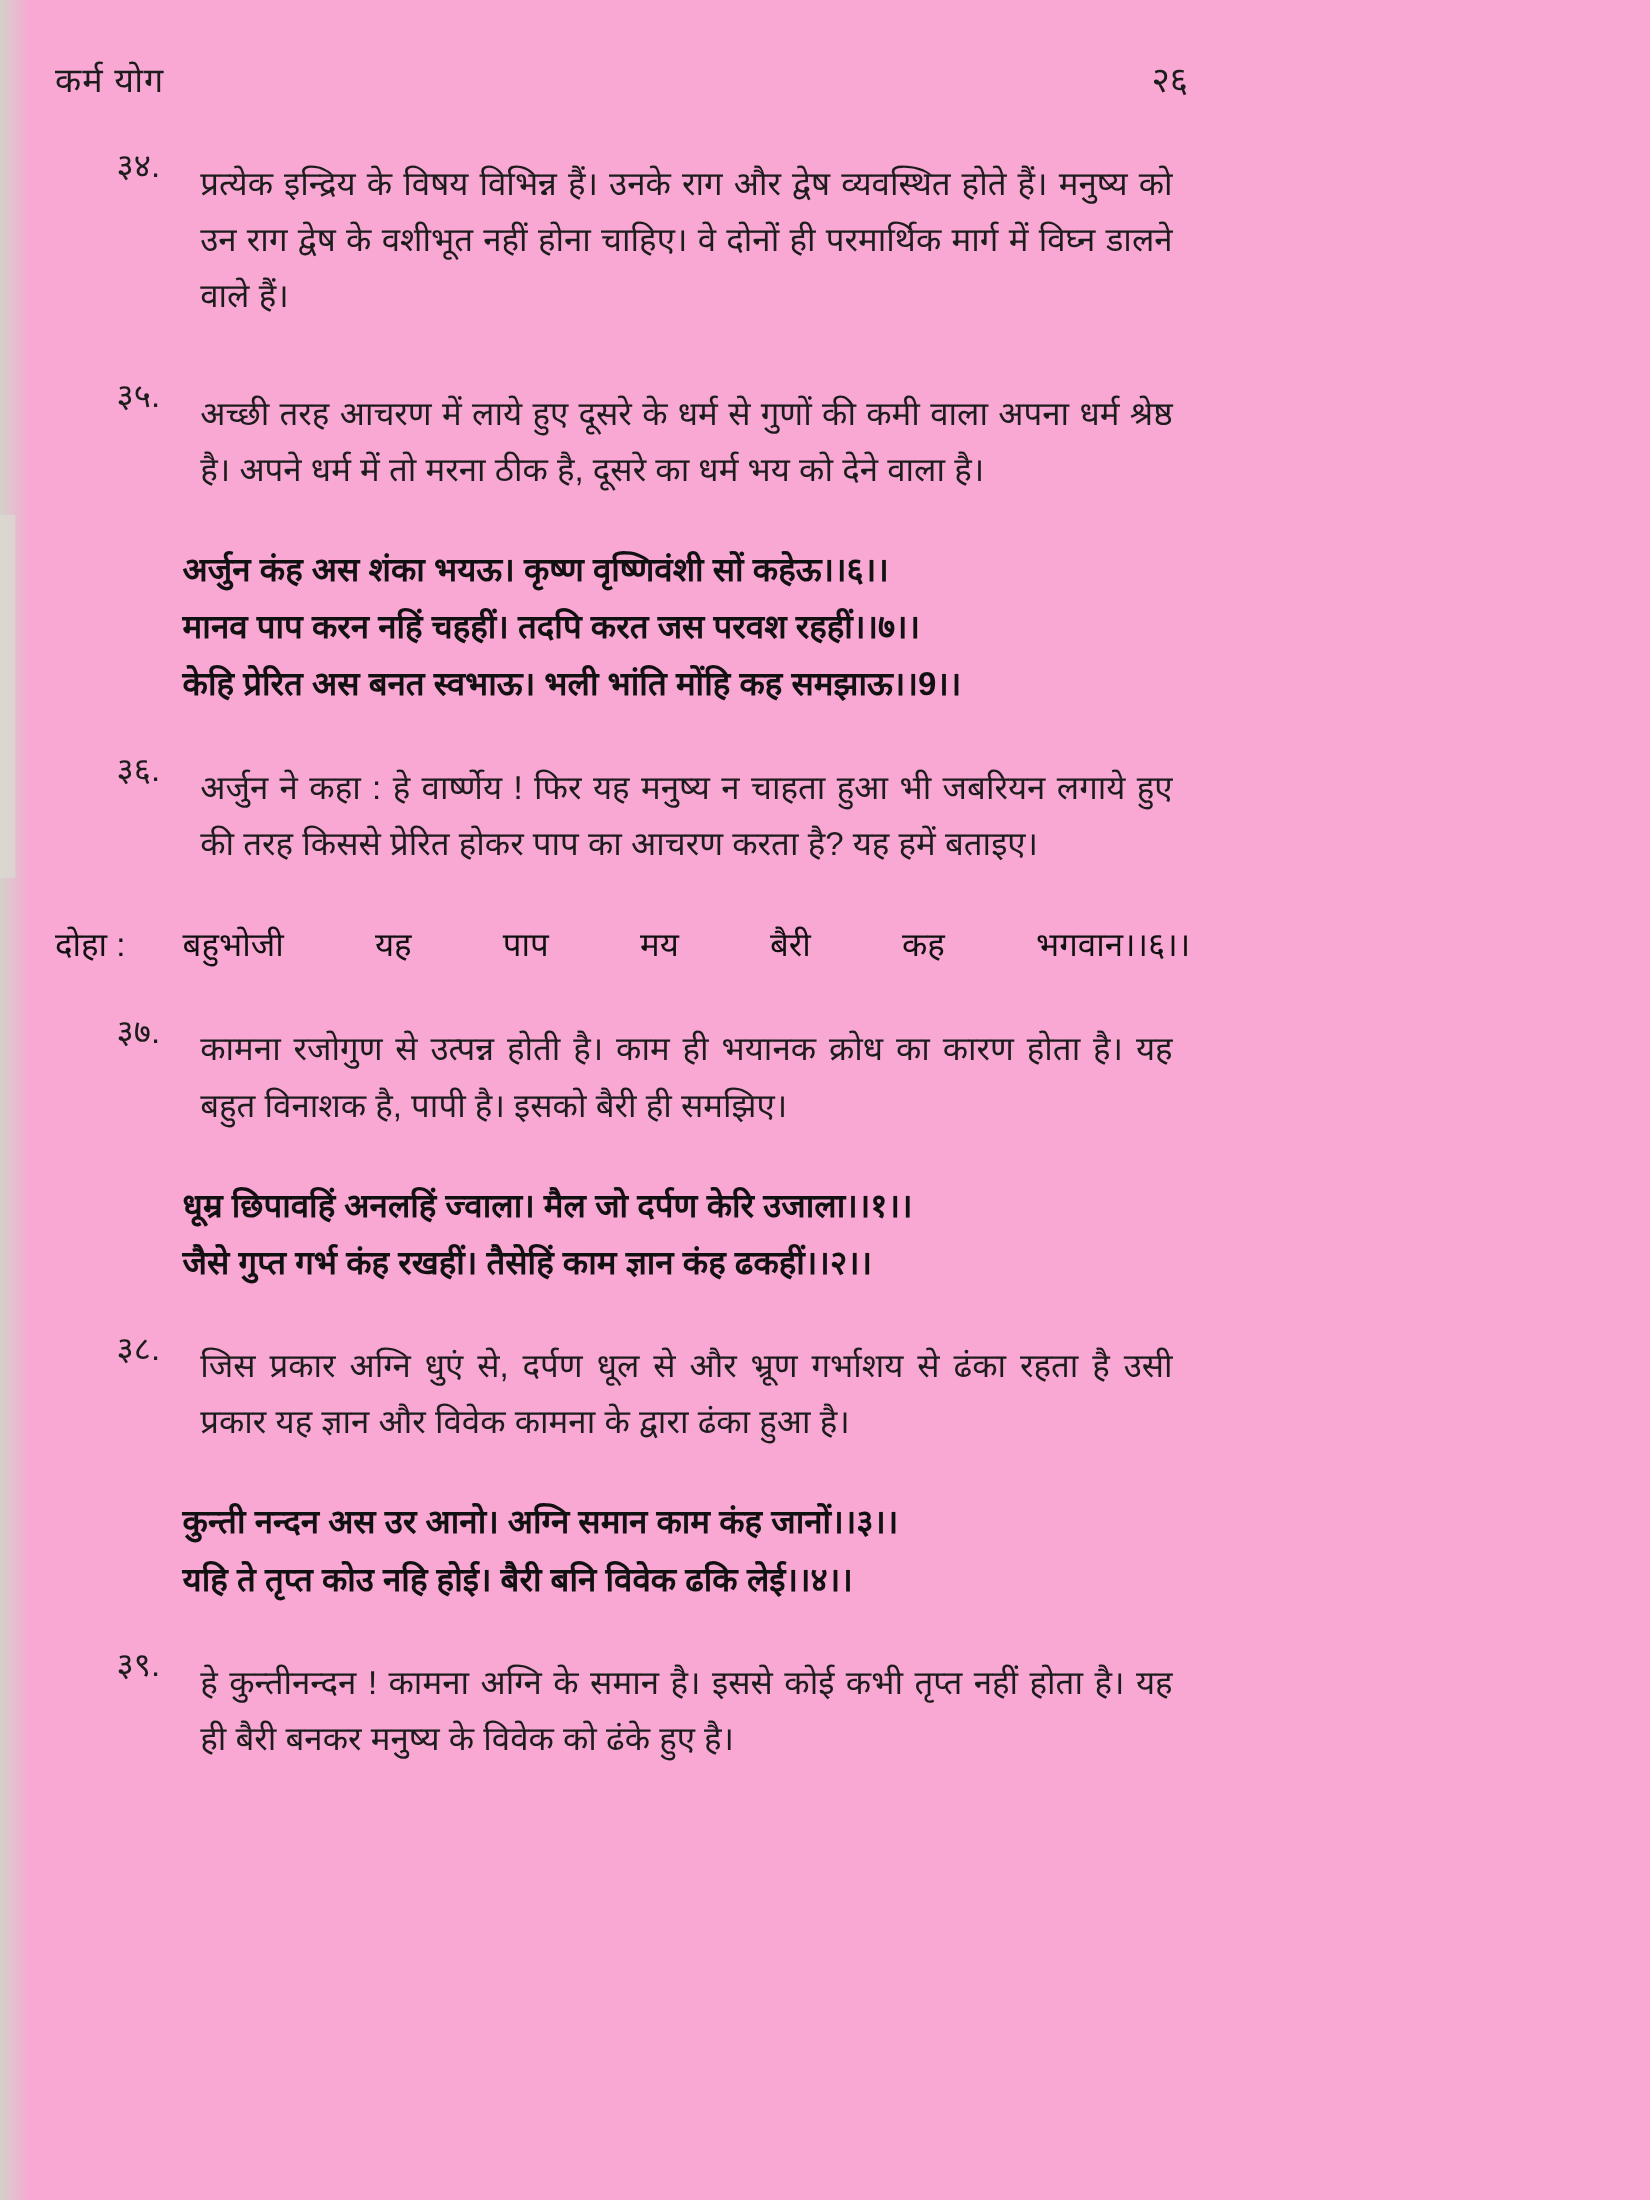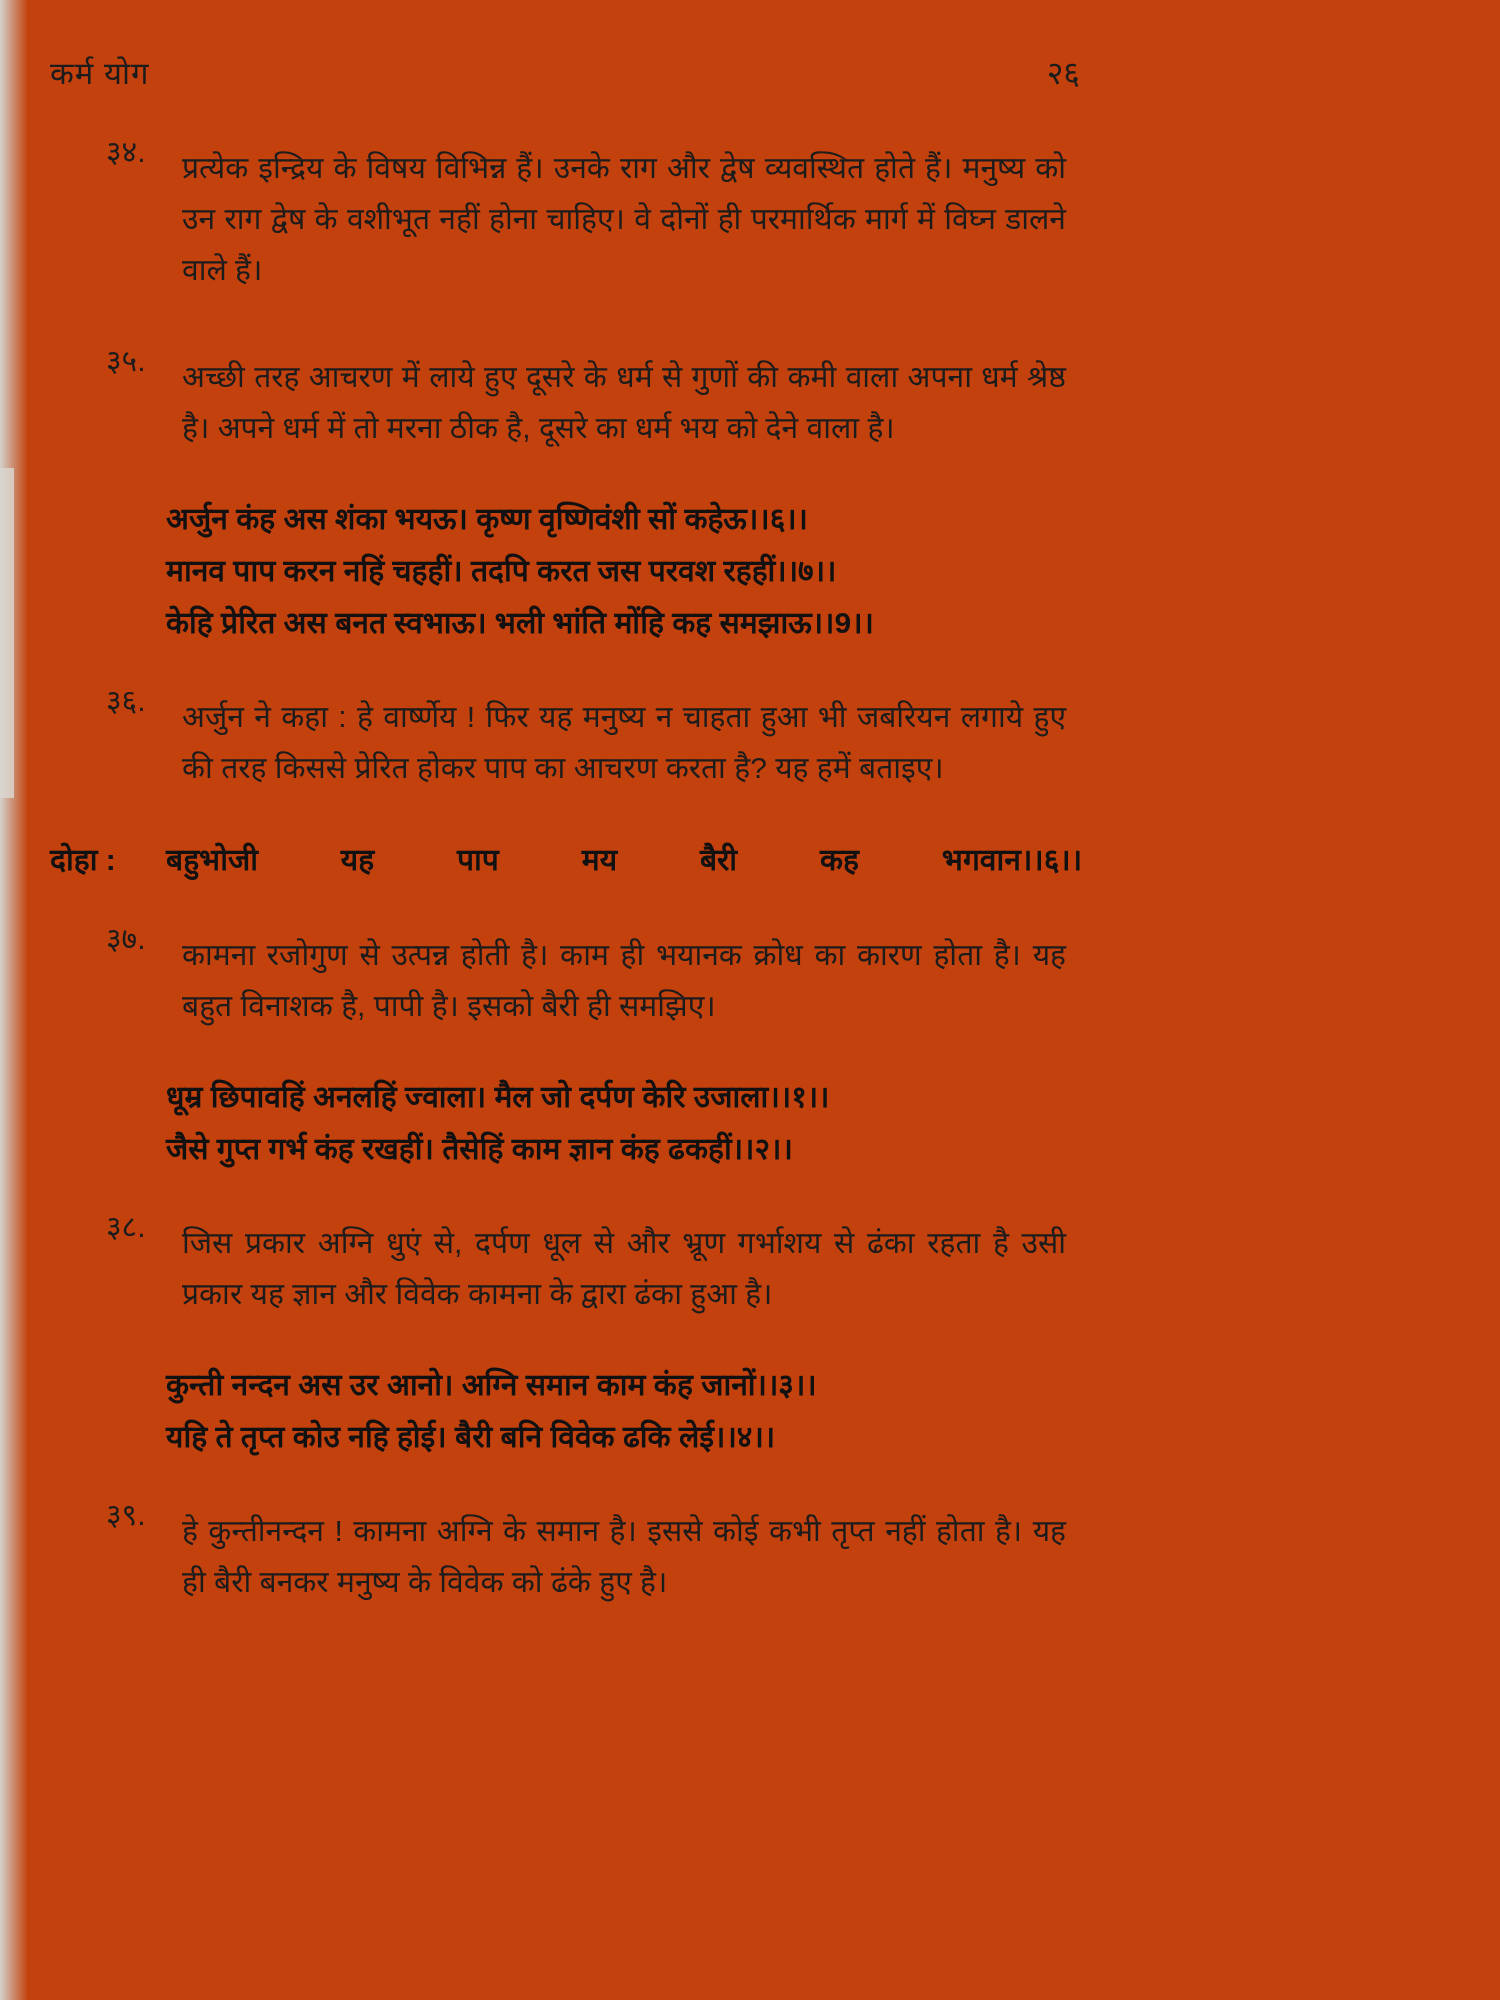--- a/index.html
+++ b/index.html
@@ -1,21 +1,21 @@
 <!DOCTYPE html>
 <html lang="hi"><head>
 <meta charset="utf-8">
 <style>
   html, body { margin: 0; padding: 0; }
   body { background: #e8e6e1; }
   .page {
     position: relative;
     width: 1500px;
     height: 2000px;
-    background: #c2410c;
+    background: #f9a8d4;
     font-family: "Liberation Sans", "DejaVu Sans", sans-serif;
     color: #1c1c1c;
     overflow: hidden;
   }
   .edge-shadow {
     position: absolute;
     left: 0; top: 0;
     width: 28px; height: 100%;
     background: linear-gradient(to right, #d4d1ca, rgba(249,248,244,0));
   }
@@ -64,21 +64,21 @@
     margin: 0 0 26px 116px;
     font-weight: bold;
     font-size: 30px;
     line-height: 52px;
     color: #111;
   }
   .verse p { margin: 0; }
   .doha {
     display: flex;
     margin: 2px 0 26px 0;
-    font-weight: bold;
+    font-weight: normal;
     font-size: 30px;
     line-height: 54px;
     color: #111;
   }
   .doha-label {
     width: 116px;
     flex-shrink: 0;
   }
   .doha-lines { flex: 1; }
   .doha-line {

